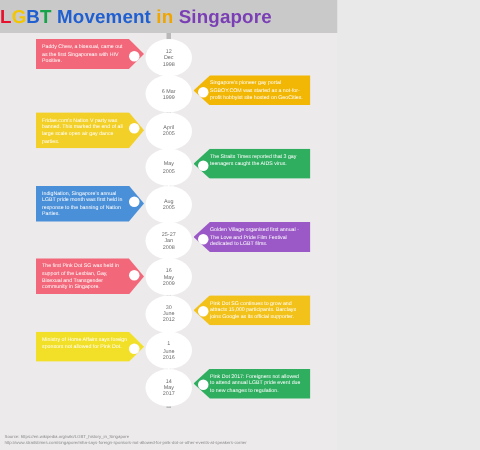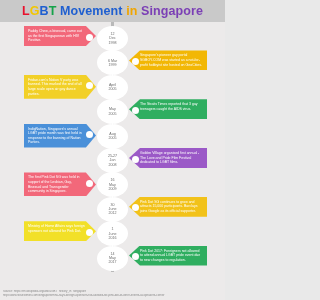--- a/index.html
+++ b/index.html
@@ -8,21 +8,21 @@
     font-family: "Liberation Sans", sans-serif;
     background: #e9e9e9;
     overflow: hidden;
   }
   #page { position: relative; width: 225px; height: 300px; background: #eceaea; }
 
   
   .header {
     position: absolute; left: 0; top: 0; width: 225px; height: 22px;
     background: #c9c9c9;
-    display: flex; align-items: center; justify-content: center;
+    display: flex; align-items: center; 
   }
   .title { font-size: 12.5px; font-weight: bold; letter-spacing: .1px; white-space: nowrap; }
   .title span { display: inline; }
 
   
   .spine {
     position: absolute; left: 111px; top: 22px; width: 3px; height: 250px;
     background: #b9b9b9;
   }
 

